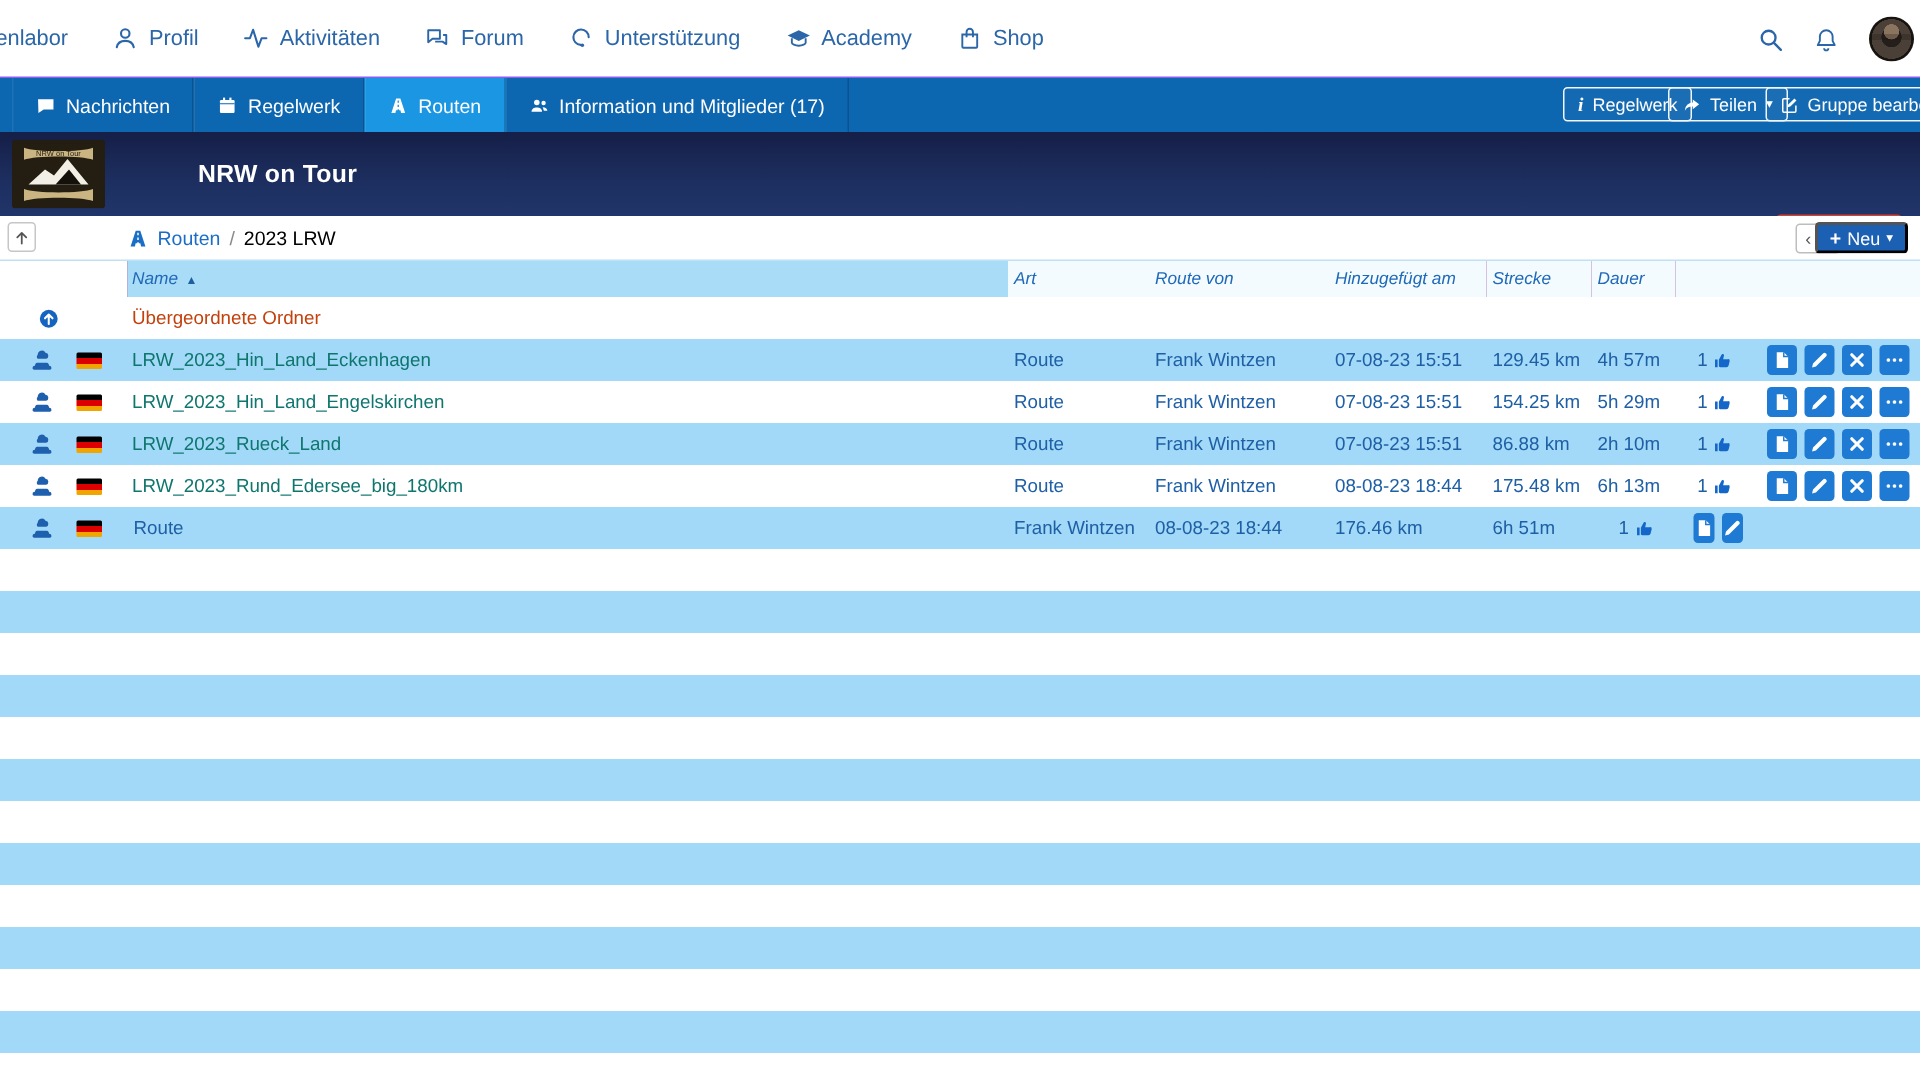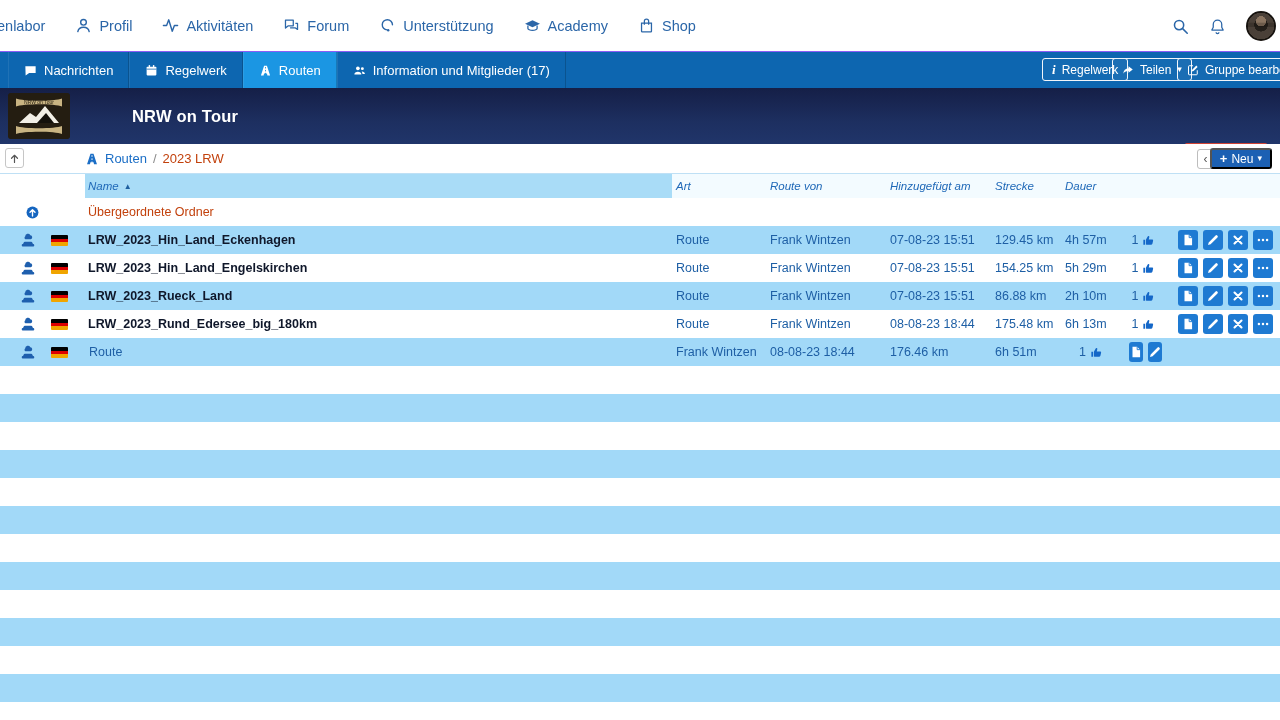--- a/index.html
+++ b/index.html
@@ -53,21 +53,21 @@
   .toolbar { position:absolute; left:0; top:144px; width:1280px; height:30px; background:#fff;
     border-bottom:1px solid #bfe0f5; }
   .up-btn { position:absolute; left:5px; top:4px; width:19px; height:20px; border:1px solid #c6c6c6;
     border-radius:3px; background:#fff; display:flex; align-items:center; justify-content:center;
     color:#555; cursor:pointer; }
   .up-btn .icon { width:11px; height:11px; }
   .crumb { position:absolute; left:85px; top:0; height:29px; display:flex; align-items:center; gap:6px; font-size:13px; }
   .crumb .icon { width:14px; height:14px; color:#1b6ec6; }
   .crumb-root { color:#1b6ec6; cursor:pointer; }
   .crumb-sep { color:#8a8a8a; }
-  .crumb-current { color:#c2410c; }
+  .crumb-current { color:#000000; }
   .mini-search { position:absolute; right:53px; top:5px; width:30px; height:20px; border:1px solid #bdbdbd;
     border-radius:3px; display:flex; align-items:center; justify-content:center; gap:2px; color:#555; cursor:pointer; }
   .mini-search .chev { font-size:12px; line-height:1; margin-top:-1px; }
   .mini-search .icon { width:11px; height:11px; color:#333; }
   .btn-neu { position:absolute; right:8px; top:4px; height:21px; display:flex; align-items:center; gap:4px;
     background:#1c60b3; border-radius:3px; color:#fff; font-size:12px; padding:0 8px; cursor:pointer; }
   .btn-neu .plus { font-weight:bold; font-size:13px; margin-top:-1px; }
 
   
   .grid-cols { display:grid; grid-template-columns:85px 587px 94px 120px 105px 70px 56px 49px 1fr; align-items:center; }
@@ -82,21 +82,21 @@
   .tbody { position:absolute; left:0; top:198px; width:1280px; }
   .trow { height:28px; font-size:12.5px; color:#1e5fa5; background:#fff; }
   .trow:nth-child(even) { background:#a2d9f8; }
   .cell { overflow:hidden; white-space:nowrap; padding-left:4px; height:28px; display:flex; align-items:center; }
   .c-icons { padding-left:18px; gap:13px; }
   .c-icons .icon { width:20px; height:17px; color:#1e5fae; }
   .c-icons .icon-parent { width:15px; height:15px; margin-left:7px; color:#1565c0; }
   .flag { width:17px; height:11px; border-radius:1px;
     background:linear-gradient(180deg,#000 0 33.4%, #d00 33.4% 66.7%, #f0a500 66.7% 100%); }
   .c-name { padding-left:3px; }
-  .c-name a { color:#0f172a; text-decoration:none; cursor:pointer;font-weight:bold; }
+  .c-name a { color:#0f766e; text-decoration:none; cursor:pointer; }
   .c-name .parent-label { color:#c2410c; }
   .c-likes { justify-content:center; gap:4px; cursor:pointer; }
   .c-likes .icon { width:13px; height:13px; color:#1467c8; }
   .c-actions { gap:5px; padding-left:12px; }
   .abtn { width:20px; height:20px; background:#1e7ad2; border:none; border-radius:3px; cursor:pointer;
     display:flex; align-items:center; justify-content:center; padding:0; }
   .abtn .icon { width:14px; height:14px; color:#fff; }
 
   .icon { display:inline-flex; }
   .icon svg { width:100%; height:100%; display:block; }

